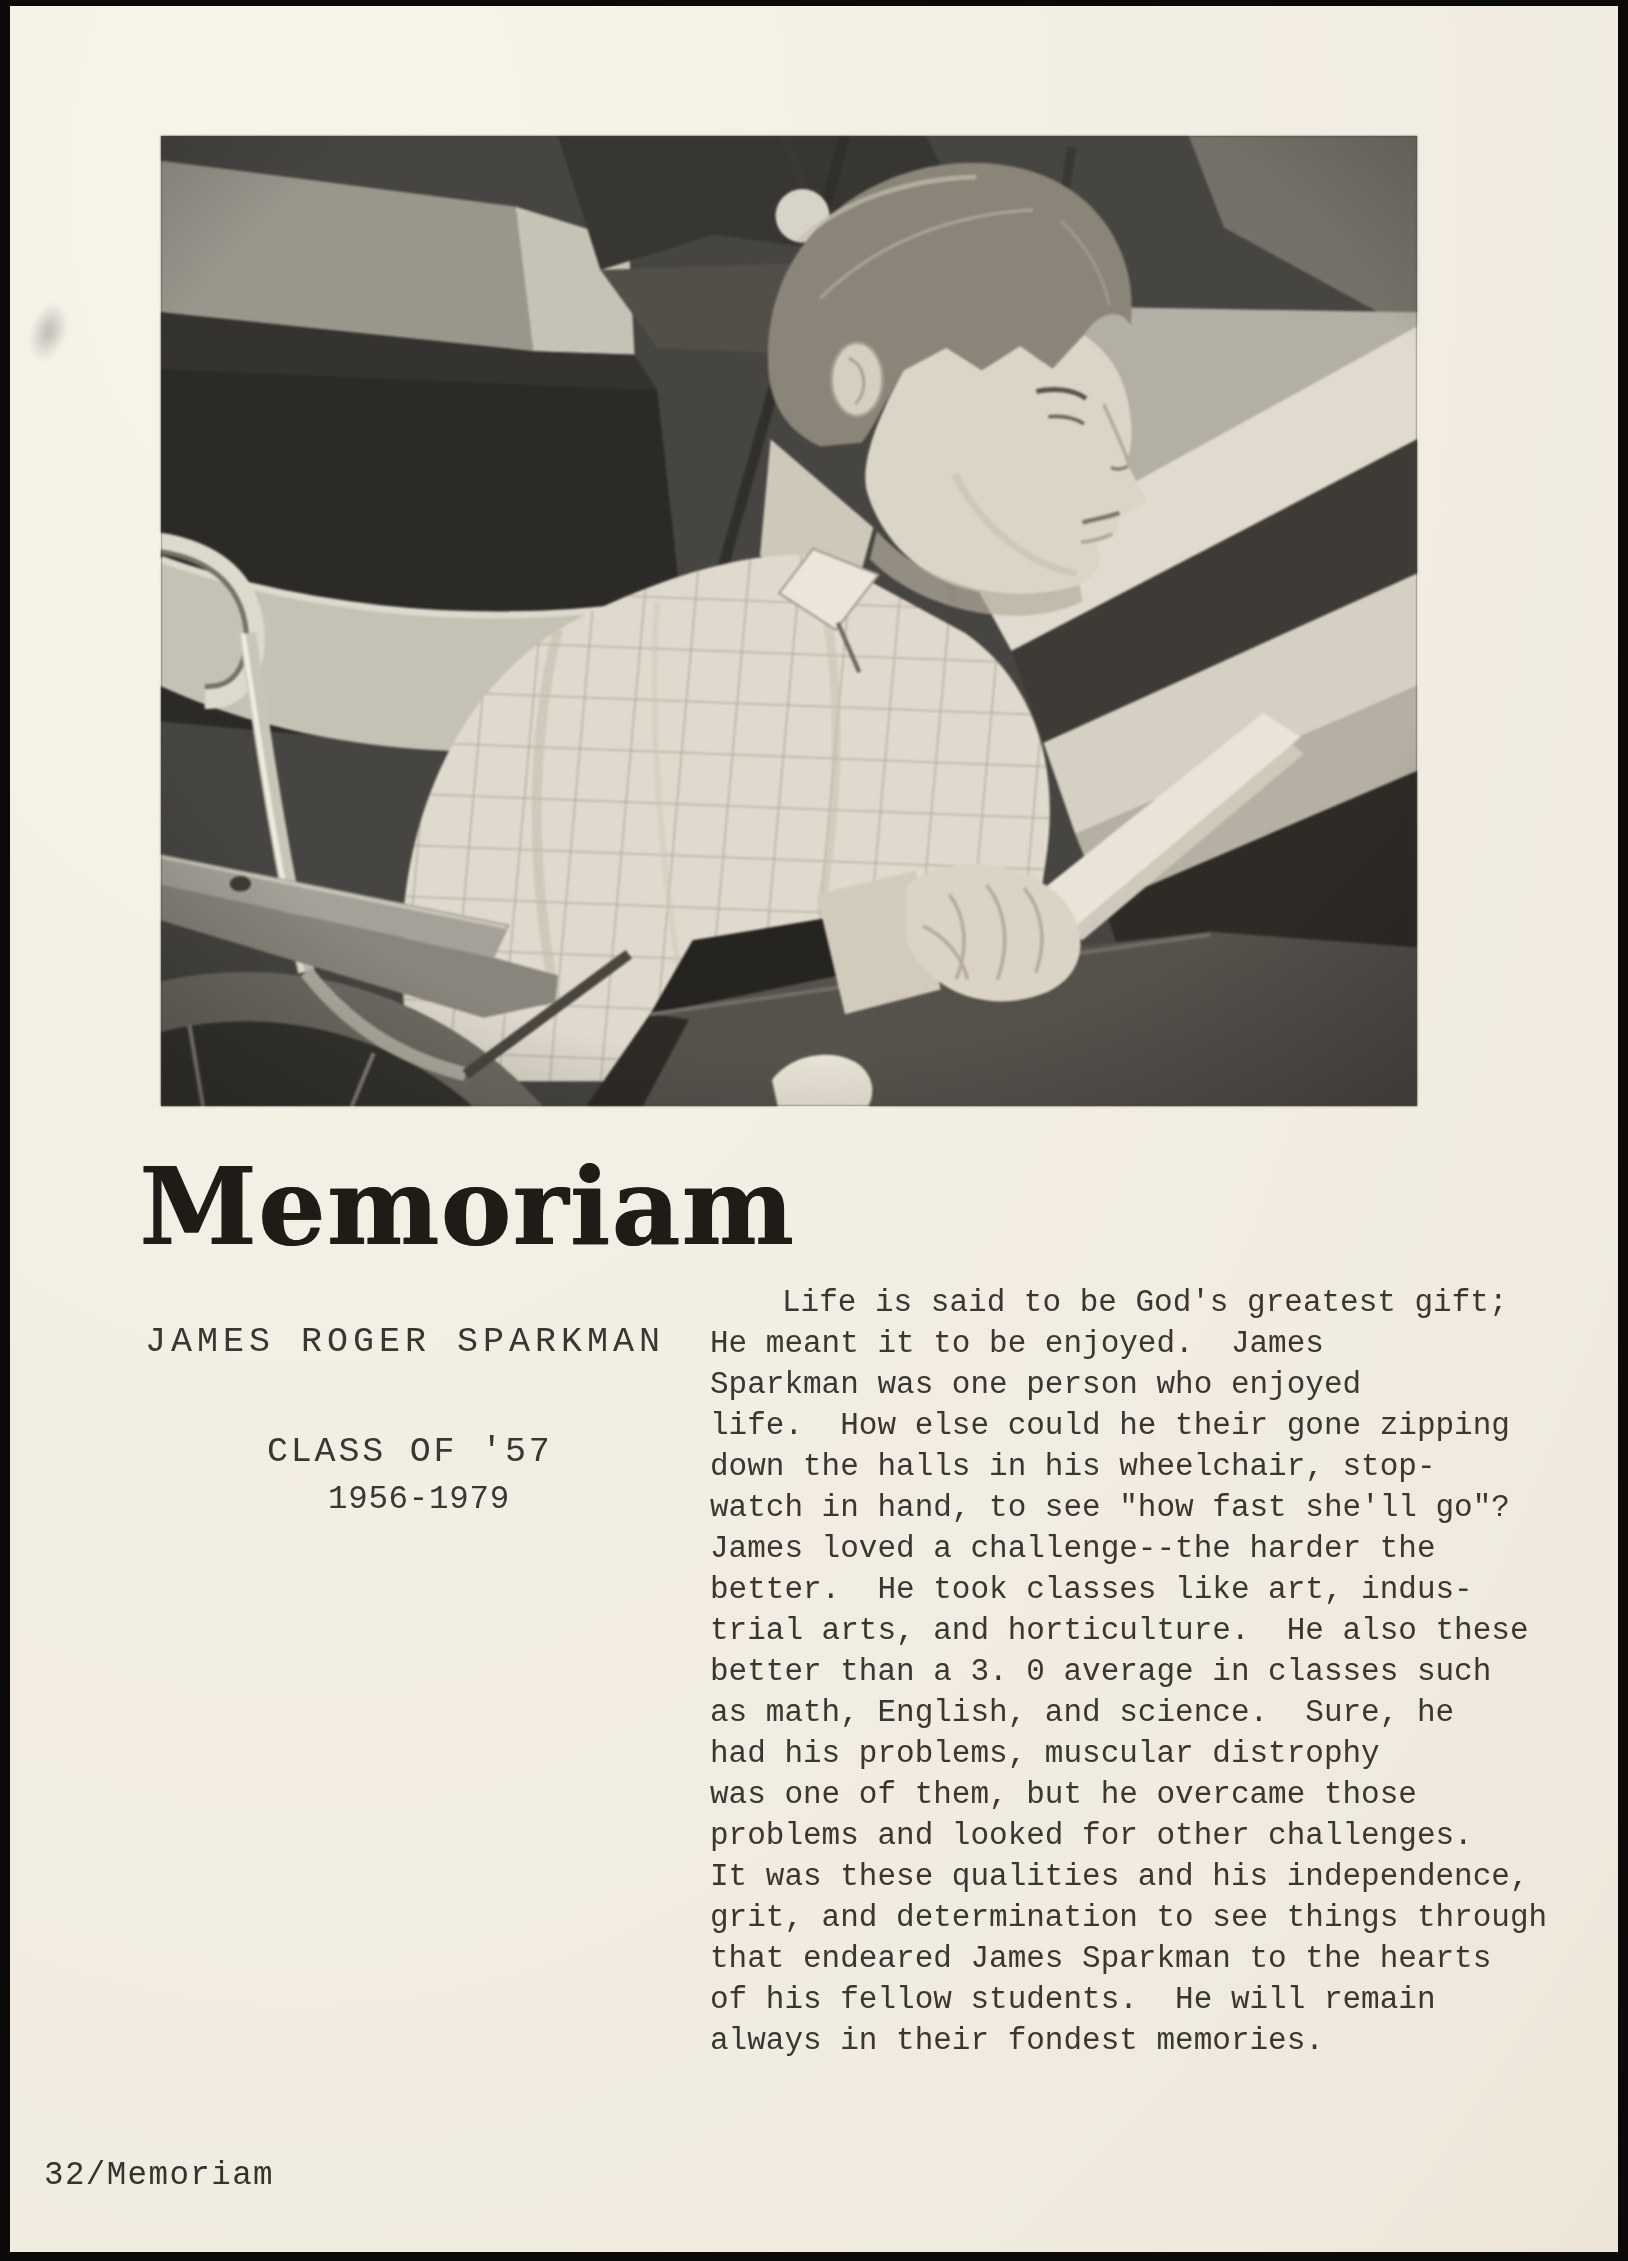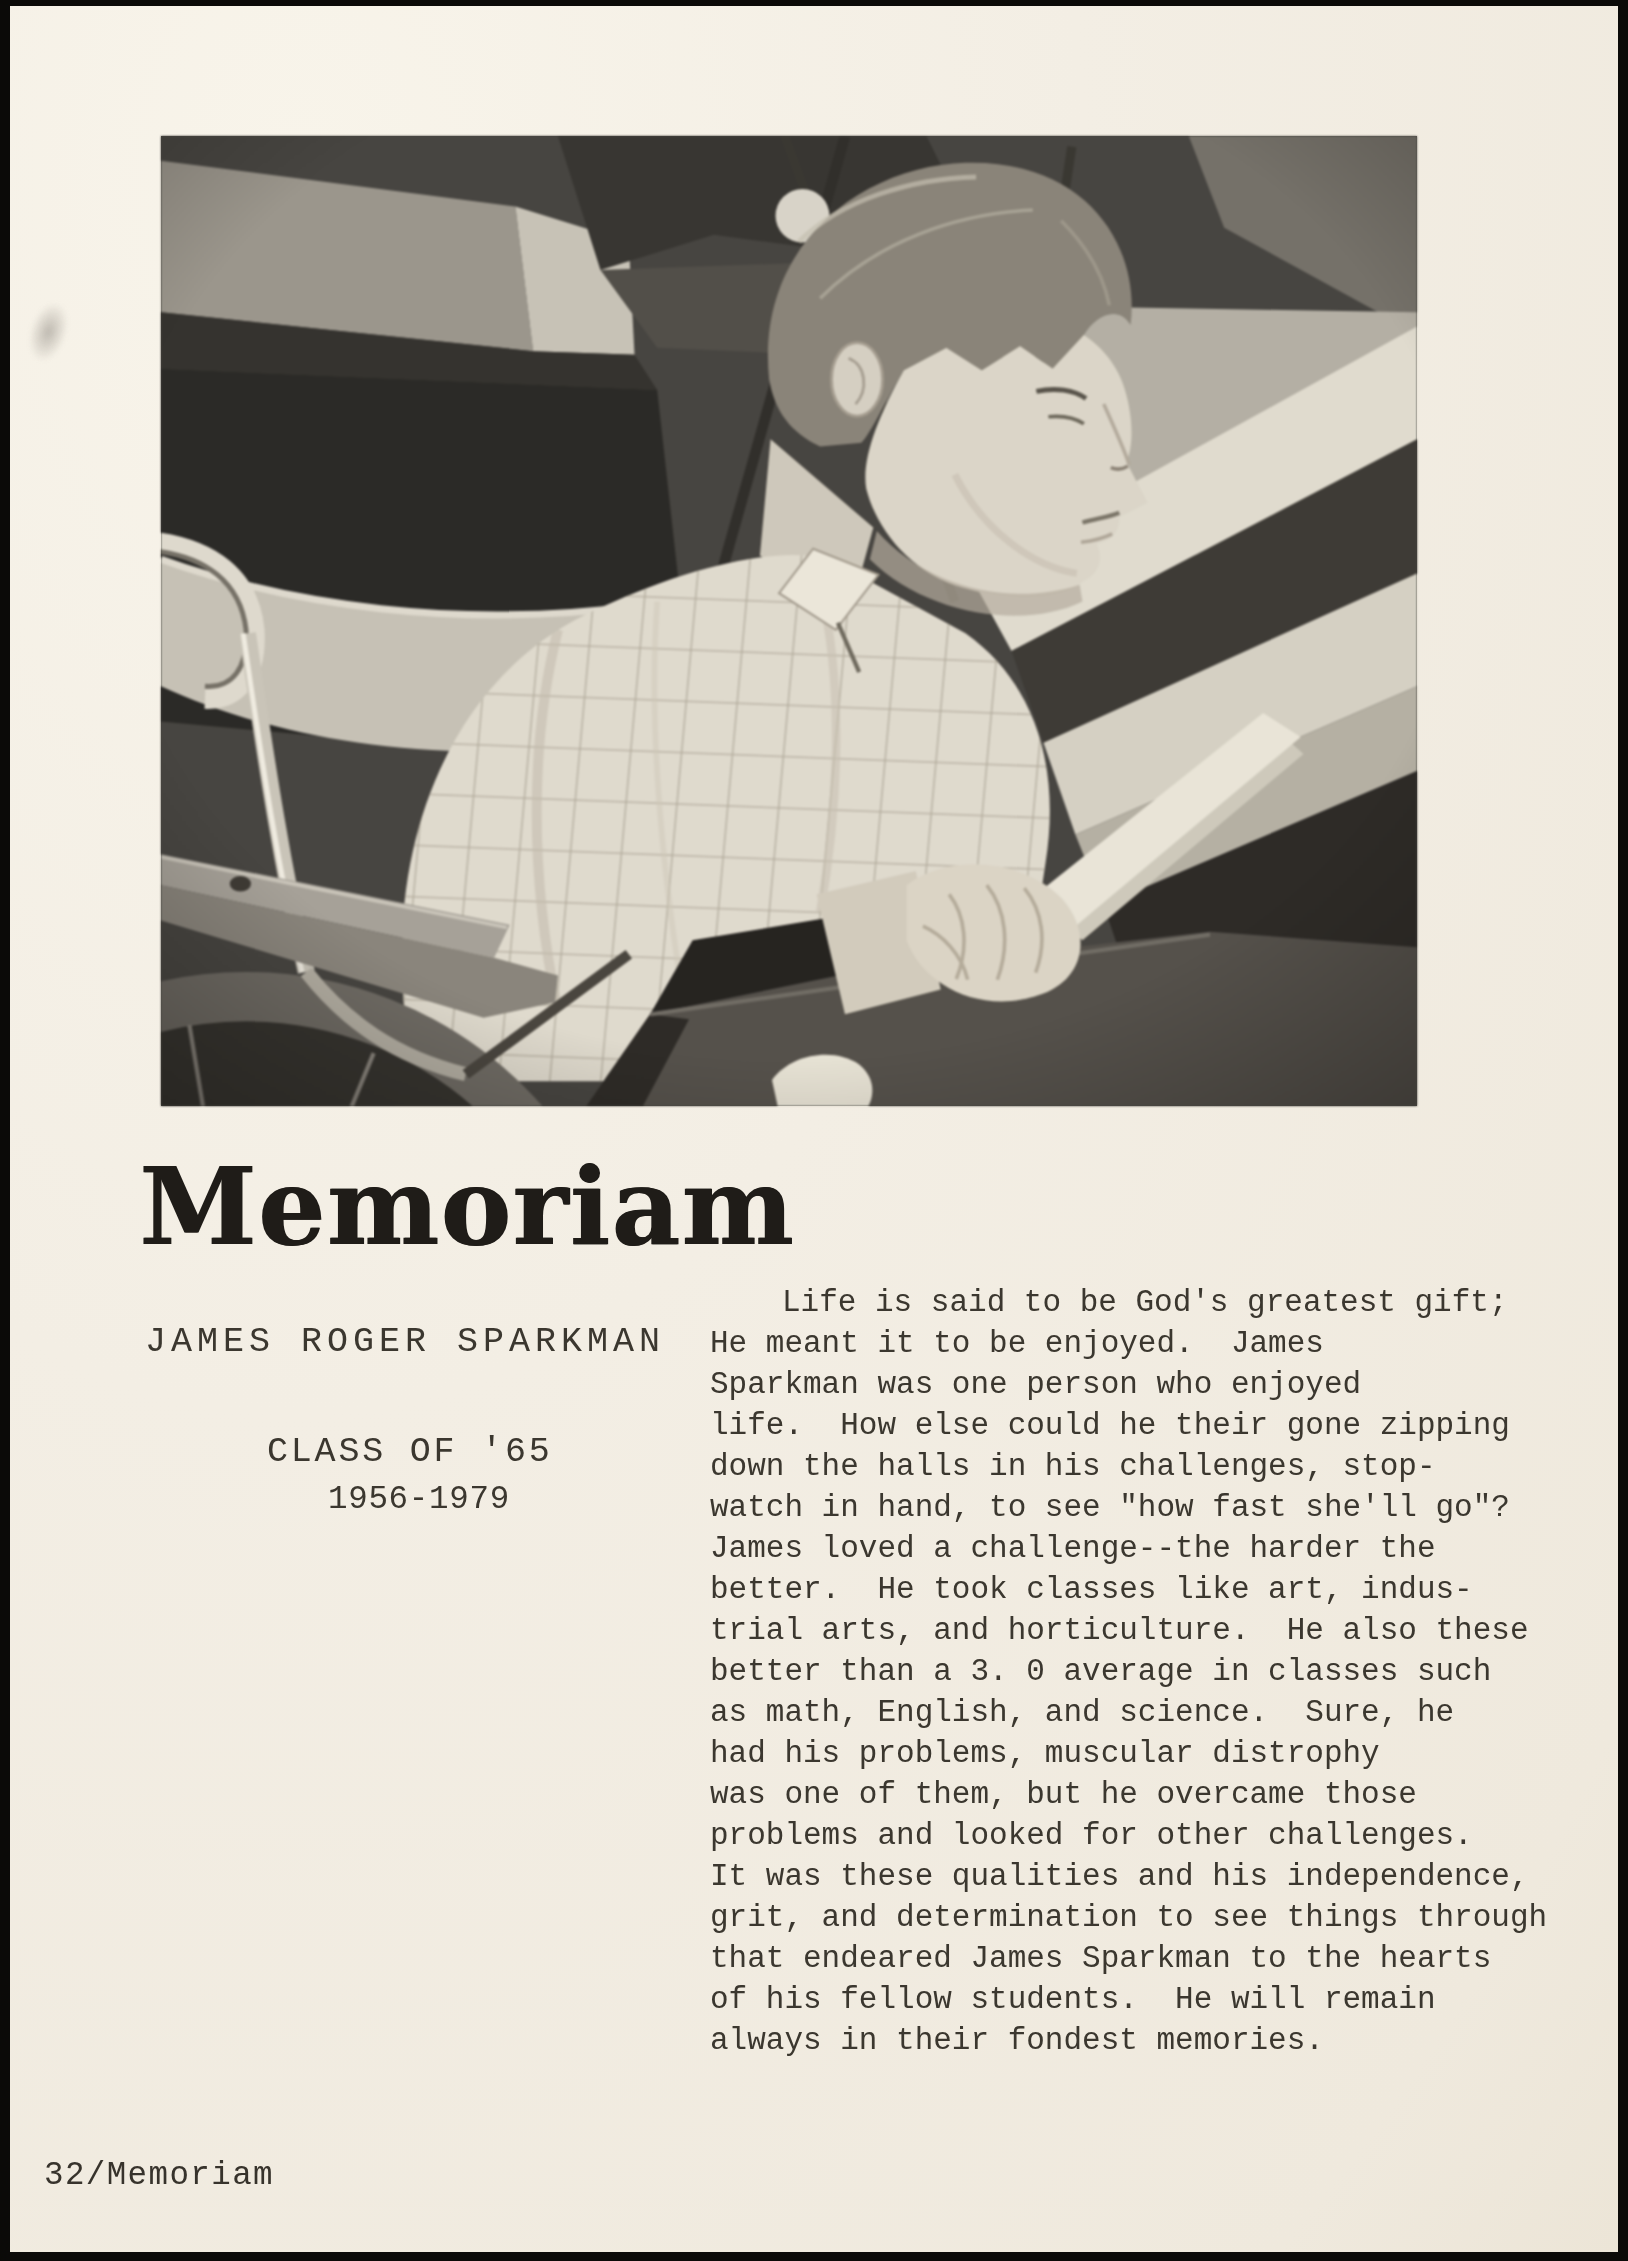--- a/index.html
+++ b/index.html
@@ -150,29 +150,29 @@
 
       <path d="M862,1338 C890,1300 950,1292 985,1316 C1005,1332 1008,1356 998,1375 L870,1375 Z" fill="#e7e2d3"></path>
 
       <rect width="1772" height="1375" fill="url(#vg)"></rect>
     </svg>
   </div>
 
   <div class="page-title">Memoriam</div>
 
   <div class="tw mem-name">JAMES ROGER SPARKMAN</div>
-  <div class="tw mem-class">CLASS OF '65</div>
+  <div class="tw mem-class">CLASS OF '57</div>
   <div class="tw mem-years">1956-1979</div>
 
   <div class="body-text">
       <div class="body-line">Life is said to be God's greatest gift;</div>
       <div class="body-line">He meant it to be enjoyed.  James</div>
       <div class="body-line">Sparkman was one person who enjoyed</div>
       <div class="body-line">life.  How else could he their gone zipping</div>
-      <div class="body-line">down the halls in his challenges, stop-</div>
+      <div class="body-line">down the halls in his wheelchair, stop-</div>
       <div class="body-line">watch in hand, to see "how fast she'll go"?</div>
       <div class="body-line">James loved a challenge--the harder the</div>
       <div class="body-line">better.  He took classes like art, indus-</div>
       <div class="body-line">trial arts, and horticulture.  He also these</div>
       <div class="body-line">better than a 3. 0 average in classes such</div>
       <div class="body-line">as math, English, and science.  Sure, he</div>
       <div class="body-line">had his problems, muscular distrophy</div>
       <div class="body-line">was one of them, but he overcame those</div>
       <div class="body-line">problems and looked for other challenges.</div>
       <div class="body-line">It was these qualities and his independence,</div>

